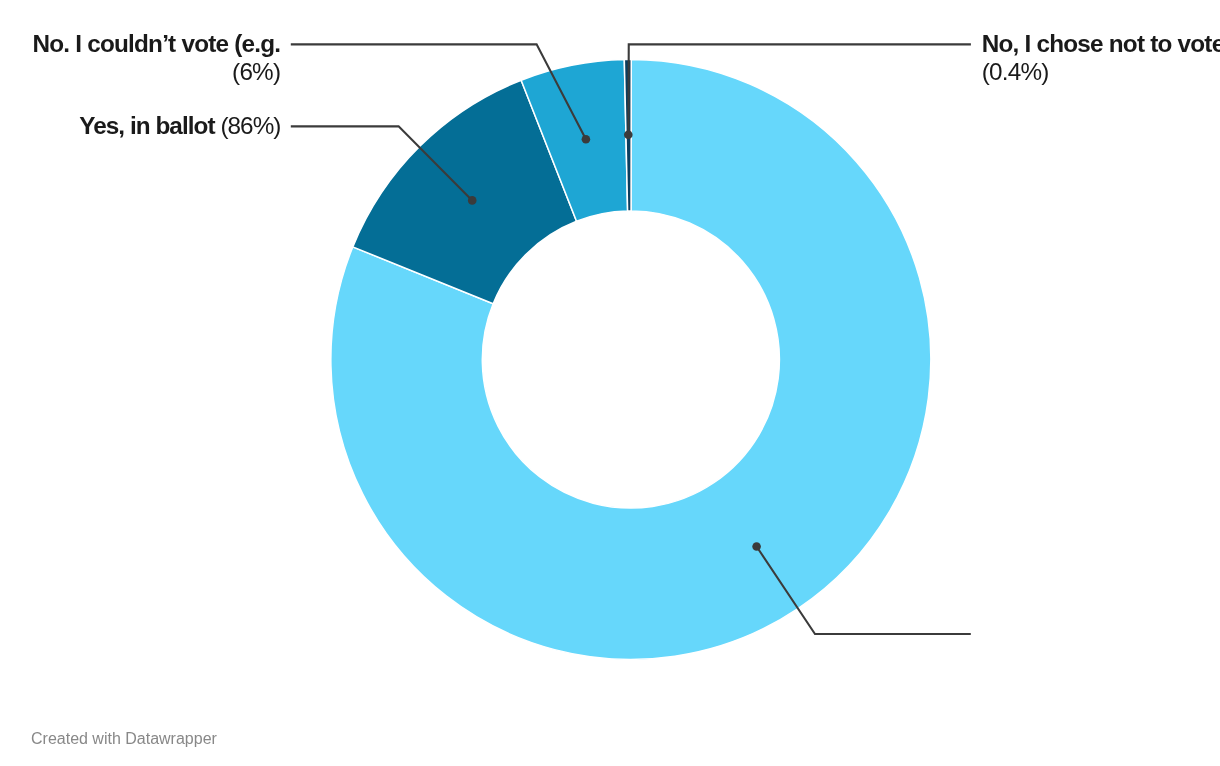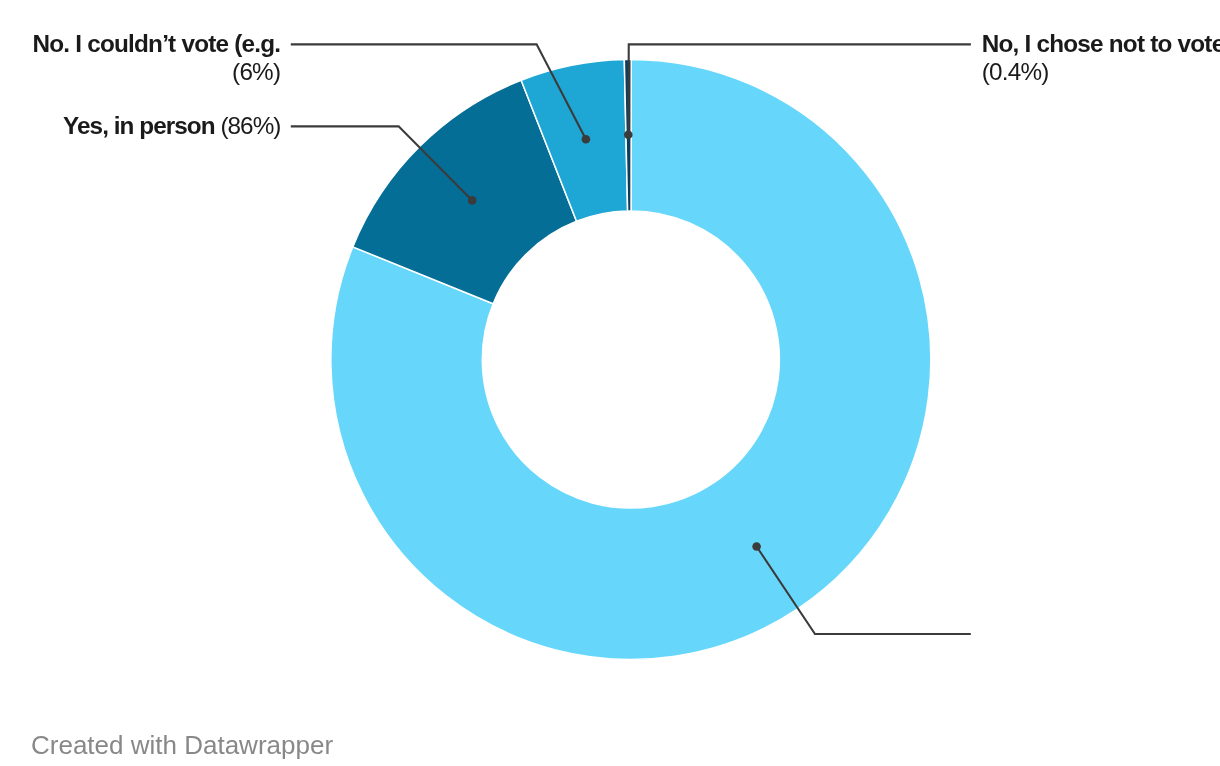--- a/index.html
+++ b/index.html
@@ -10,21 +10,21 @@
     -webkit-font-smoothing:antialiased;
   }
   #stage{position:relative;width:1220px;height:642px;margin-left:21px;}
   svg.chart{position:absolute;left:0;top:0;width:1220px;height:766px;display:block;}
   .lbl{position:absolute;font-size:24.3px;font-weight:700;color:#1a1a1a;line-height:28.3px;letter-spacing:-0.78px;
        transform:translateZ(0);}
   .lbl .pct{font-weight:400;}
   .lbl.right{text-align:left;}
   .lbl.left{text-align:right;margin-right:-0.78px;}
   .lbl.tight{letter-spacing:-0.95px;margin-right:-0.95px;}
-  .footer{position:absolute;font-size:26px;font-weight:400;color:#888888;letter-spacing:0px;transform:translateZ(0);}
+  .footer{position:absolute;font-size:16px;font-weight:400;color:#888888;letter-spacing:0px;transform:translateZ(0);}
 </style>
 </head>
 <body>
 
 <div id="stage">
   <svg class="chart" viewBox="0 0 1220 766">
     <g stroke="#ffffff" stroke-width="1.5">
       <path d="M 331.79 246.88 A 300.0 300.0 0 1 0 610.27 59.50 L 610.06 210.95 A 148.55 148.55 0 1 1 472.17 303.73 Z" fill="#66d7fb"></path>
       <path d="M 500.14 80.28 A 300.0 300.0 0 0 0 331.79 246.88 L 472.17 303.73 A 148.55 148.55 0 0 1 555.53 221.24 Z" fill="#046e96"></path>
       <path d="M 603.31 59.57 A 300.0 300.0 0 0 0 500.14 80.28 L 555.53 221.24 A 148.55 148.55 0 0 1 606.61 210.99 Z" fill="#1ea6d4"></path>
@@ -43,21 +43,21 @@
       <circle r="4.3" cx="735.6" cy="546.5"></circle>
     </g>
   </svg>
 
   <div class="lbl left" style="right:961.5px;top:30.2px;width:268px;">
     <span>No. I couldn’t vote (e.g.</span>
     <span class="pct">(6%)</span>
   </div>
 
   <div class="lbl left tight" style="right:961.5px;top:112.2px;width:268px;">
-    <span>Yes, in person</span>
+    <span>Yes, in ballot</span>
     <span class="pct">(86%)</span>
   </div>
 
   <div class="lbl right" style="left:960.8px;top:29.6px;width:250px;">
     <span>No, I chose not to vote</span>
     <span class="pct">(0.4%)</span>
   </div>
 
 
   <div class="footer" style="left:10px;top:730.3px;">Created with Datawrapper</div>

